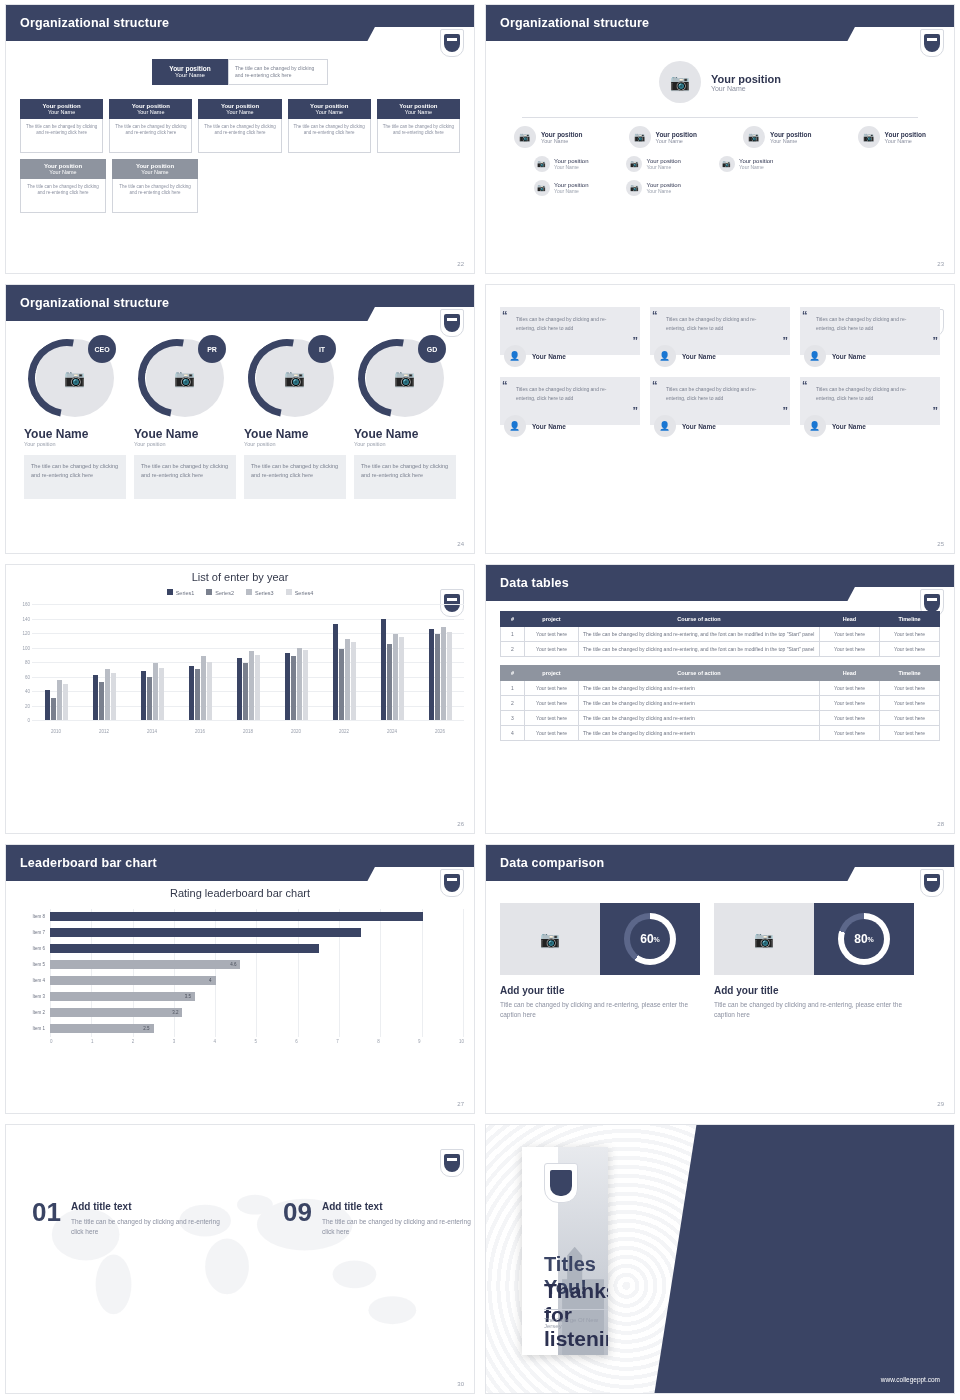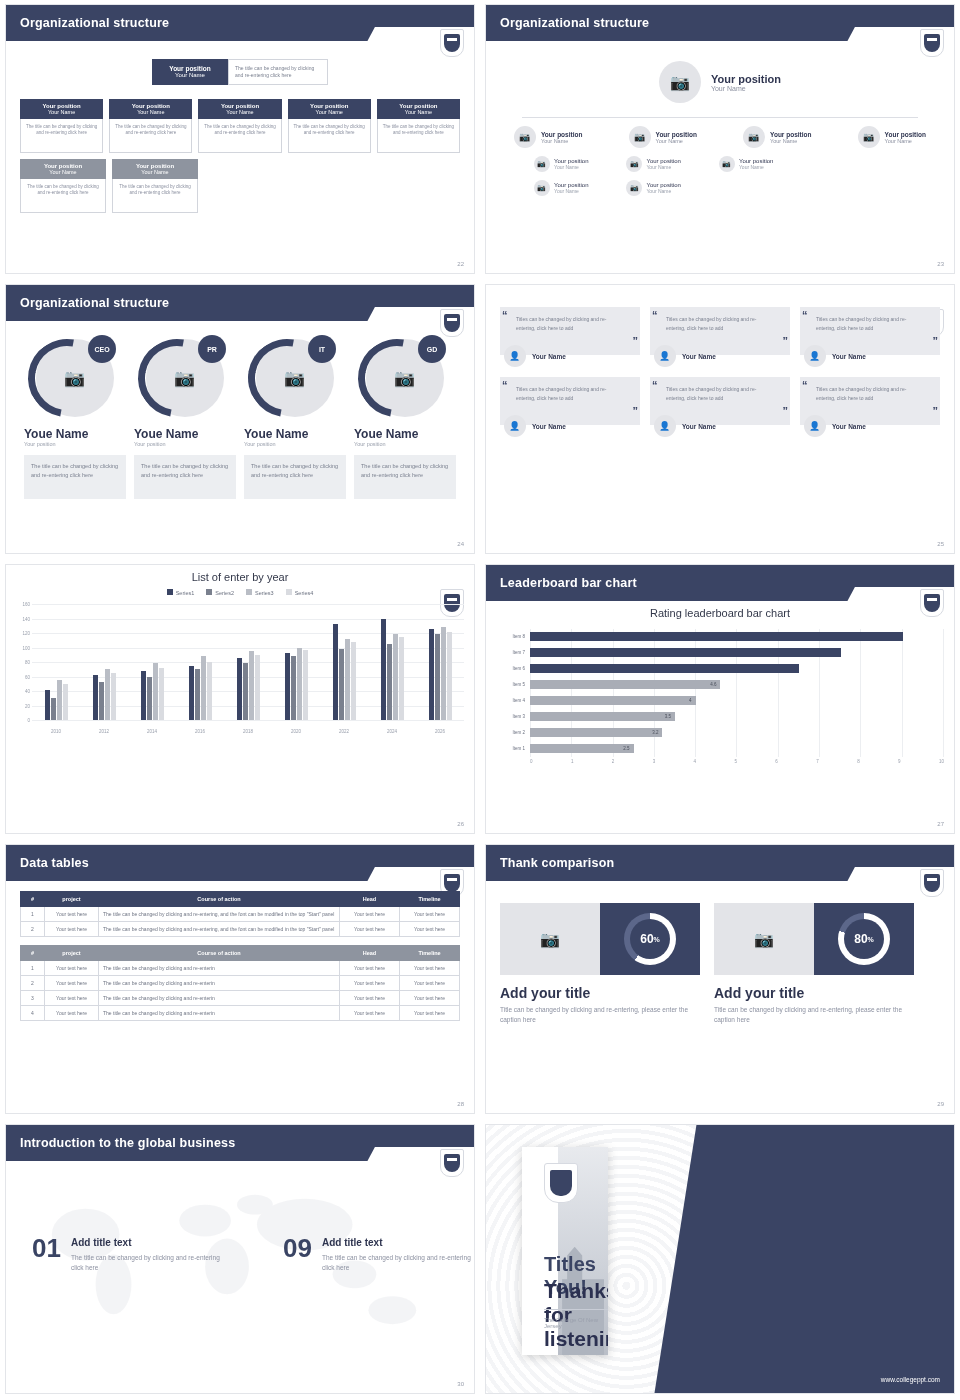--- a/index.html
+++ b/index.html
@@ -110,21 +110,21 @@
   td.c { text-align:center; }
 
   
   .dc-row { display:flex; gap:14px; margin-top:12px; }
   .dc { width:200px; }
   .dc .imgs { display:flex; }
   .dc .imgbox { width:100px; height:72px; background:#e3e4e8; display:flex; align-items:center; justify-content:center; color:#b4b8c2; font-size:16px; }
   .dc .donutbox { width:100px; height:72px; background:#3a4464; display:flex; align-items:center; justify-content:center; }
   .donut { width:52px; height:52px; border-radius:50%; display:flex; align-items:center; justify-content:center; color:#fff; font-size:12px; font-weight:bold; }
   .donut span { font-size:7px; }
-  .dc h4 { margin:10px 0 4px 0; font-size:14px; color:#2f3550; }
+  .dc h4 { margin:10px 0 4px 0; font-size:10px; color:#2f3550; }
   .dc p { margin:0; font-size:6.5px; color:#8b90a0; line-height:1.5; }
 
   
   .map { position:absolute; left:0; right:0; top:0; bottom:0; opacity:.35; }
   .nums { display:flex; gap:60px; margin-top:72px; padding-left:26px; position:relative; }
   .numitem { display:flex; gap:10px; align-items:flex-start; }
   .numitem .n { font-size:26px; font-weight:bold; color:#3a4464; }
   .numitem h5 { margin:4px 0 5px 0; font-size:10px; color:#2f3550; }
   .numitem p { margin:0; font-size:6.5px; color:#8b90a0; line-height:1.6; }
 
@@ -538,120 +538,20 @@
           <span>2014</span>
           <span>2016</span>
           <span>2018</span>
           <span>2020</span>
           <span>2022</span>
           <span>2024</span>
           <span>2026</span>
         </div>
     </div>
     <div class="pageno">26</div>
-  </div>
-
-  <div class="slide">
-    <div class="band">
-      <div class="title">Leaderboard bar chart</div>
-      <div class="band-skew"></div>
-    </div>
-    <div class="crest">
-        <div class="cb"></div>
-      </div>
-    <div class="chart-title">Rating leaderboard bar chart</div>
-    <div class="hplot">
-      <div class="hgrid" id="hgrid">
-          <div></div>
-          <div></div>
-          <div></div>
-          <div></div>
-          <div></div>
-          <div></div>
-          <div></div>
-          <div></div>
-          <div></div>
-          <div></div>
-          <div></div>
-        </div>
-      <div id="hbars">
-          <div class="hrow">
-            <div class="lab">Item 8</div>
-            <div class="track">
-              <div class="fill dark" style="width: 90%;"></div>
-            </div>
-          </div>
-          <div class="hrow">
-            <div class="lab">Item 7</div>
-            <div class="track">
-              <div class="fill dark" style="width: 75%;"></div>
-            </div>
-          </div>
-          <div class="hrow">
-            <div class="lab">Item 6</div>
-            <div class="track">
-              <div class="fill dark" style="width: 65%;"></div>
-            </div>
-          </div>
-          <div class="hrow">
-            <div class="lab">Item 5</div>
-            <div class="track">
-              <div class="fill" style="width: 46%;">
-                <span class="val">4.6</span>
-              </div>
-            </div>
-          </div>
-          <div class="hrow">
-            <div class="lab">Item 4</div>
-            <div class="track">
-              <div class="fill" style="width: 40%;">
-                <span class="val">4</span>
-              </div>
-            </div>
-          </div>
-          <div class="hrow">
-            <div class="lab">Item 3</div>
-            <div class="track">
-              <div class="fill" style="width: 35%;">
-                <span class="val">3.5</span>
-              </div>
-            </div>
-          </div>
-          <div class="hrow">
-            <div class="lab">Item 2</div>
-            <div class="track">
-              <div class="fill" style="width: 32%;">
-                <span class="val">3.2</span>
-              </div>
-            </div>
-          </div>
-          <div class="hrow">
-            <div class="lab">Item 1</div>
-            <div class="track">
-              <div class="fill" style="width: 25%;">
-                <span class="val">2.5</span>
-              </div>
-            </div>
-          </div>
-        </div>
-      <div class="haxis" id="haxis">
-          <span>0</span>
-          <span>1</span>
-          <span>2</span>
-          <span>3</span>
-          <span>4</span>
-          <span>5</span>
-          <span>6</span>
-          <span>7</span>
-          <span>8</span>
-          <span>9</span>
-          <span>10</span>
-        </div>
-    </div>
-    <div class="pageno">27</div>
   </div>
 
   <div class="slide">
     <div class="band">
       <div class="title">Data tables</div>
       <div class="band-skew"></div>
     </div>
     <div class="crest">
         <div class="cb"></div>
       </div>
@@ -724,21 +624,121 @@
               <td class="c">Your text here</td>
             </tr>
         </tbody>
       </table>
     </div>
     <div class="pageno">28</div>
   </div>
 
   <div class="slide">
     <div class="band">
-      <div class="title">Thank comparison</div>
+      <div class="title">Leaderboard bar chart</div>
+      <div class="band-skew"></div>
+    </div>
+    <div class="crest">
+        <div class="cb"></div>
+      </div>
+    <div class="chart-title">Rating leaderboard bar chart</div>
+    <div class="hplot">
+      <div class="hgrid" id="hgrid">
+          <div></div>
+          <div></div>
+          <div></div>
+          <div></div>
+          <div></div>
+          <div></div>
+          <div></div>
+          <div></div>
+          <div></div>
+          <div></div>
+          <div></div>
+        </div>
+      <div id="hbars">
+          <div class="hrow">
+            <div class="lab">Item 8</div>
+            <div class="track">
+              <div class="fill dark" style="width: 90%;"></div>
+            </div>
+          </div>
+          <div class="hrow">
+            <div class="lab">Item 7</div>
+            <div class="track">
+              <div class="fill dark" style="width: 75%;"></div>
+            </div>
+          </div>
+          <div class="hrow">
+            <div class="lab">Item 6</div>
+            <div class="track">
+              <div class="fill dark" style="width: 65%;"></div>
+            </div>
+          </div>
+          <div class="hrow">
+            <div class="lab">Item 5</div>
+            <div class="track">
+              <div class="fill" style="width: 46%;">
+                <span class="val">4.6</span>
+              </div>
+            </div>
+          </div>
+          <div class="hrow">
+            <div class="lab">Item 4</div>
+            <div class="track">
+              <div class="fill" style="width: 40%;">
+                <span class="val">4</span>
+              </div>
+            </div>
+          </div>
+          <div class="hrow">
+            <div class="lab">Item 3</div>
+            <div class="track">
+              <div class="fill" style="width: 35%;">
+                <span class="val">3.5</span>
+              </div>
+            </div>
+          </div>
+          <div class="hrow">
+            <div class="lab">Item 2</div>
+            <div class="track">
+              <div class="fill" style="width: 32%;">
+                <span class="val">3.2</span>
+              </div>
+            </div>
+          </div>
+          <div class="hrow">
+            <div class="lab">Item 1</div>
+            <div class="track">
+              <div class="fill" style="width: 25%;">
+                <span class="val">2.5</span>
+              </div>
+            </div>
+          </div>
+        </div>
+      <div class="haxis" id="haxis">
+          <span>0</span>
+          <span>1</span>
+          <span>2</span>
+          <span>3</span>
+          <span>4</span>
+          <span>5</span>
+          <span>6</span>
+          <span>7</span>
+          <span>8</span>
+          <span>9</span>
+          <span>10</span>
+        </div>
+    </div>
+    <div class="pageno">27</div>
+  </div>
+
+  <div class="slide">
+    <div class="band">
+      <div class="title">Data comparison</div>
       <div class="band-skew"></div>
     </div>
     <div class="crest">
         <div class="cb"></div>
       </div>
     <div class="body">
       <div class="dc-row">
         <div class="dc">
           <div class="imgs">
             <div class="imgbox">📷</div>
@@ -766,24 +766,20 @@
           </div>
           <h4>Add your title</h4>
           <p>Title can be changed by clicking and re-entering, please enter the caption here</p>
         </div>
       </div>
     </div>
     <div class="pageno">29</div>
   </div>
 
   <div class="slide">
-    <div class="band">
-      <div class="title">Introduction to the global business</div>
-      <div class="band-skew"></div>
-    </div>
     <div class="crest">
         <div class="cb"></div>
       </div>
     <svg class="map" viewBox="0 0 470 240" preserveAspectRatio="none">
       <g fill="#dfe1e6">
         <ellipse cx="80" cy="110" rx="34" ry="26"></ellipse>
           <ellipse cx="108" cy="160" rx="18" ry="30"></ellipse>
         <ellipse cx="200" cy="96" rx="26" ry="16"></ellipse>
           <ellipse cx="222" cy="142" rx="22" ry="28"></ellipse>
         <ellipse cx="300" cy="100" rx="48" ry="26"></ellipse>

